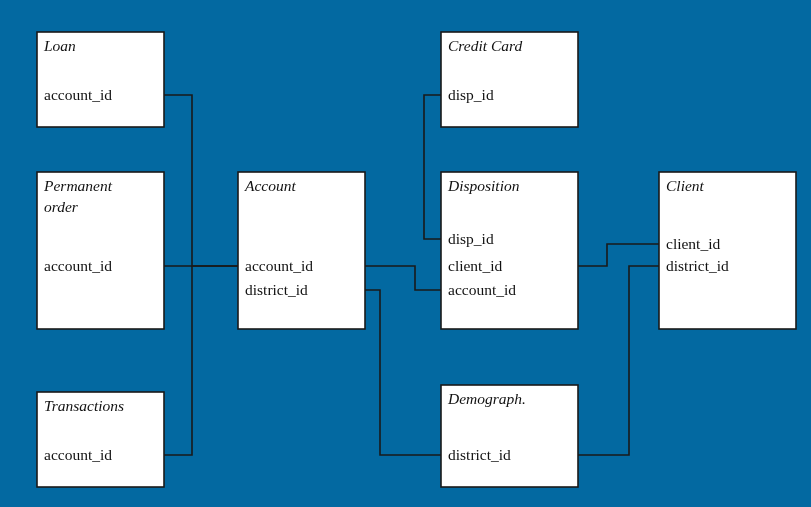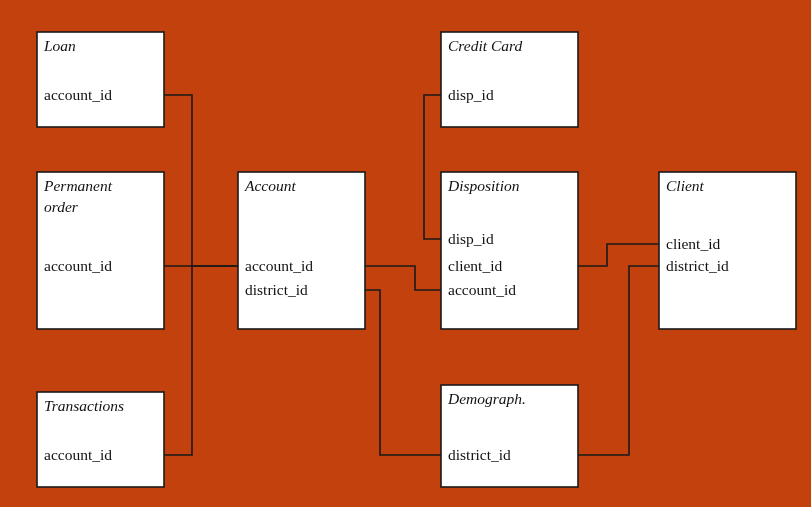--- a/index.html
+++ b/index.html
@@ -7,21 +7,21 @@
     padding: 0;
     background: #ffffff;
   }
   body {
     font-family: "Liberation Serif", "DejaVu Serif", serif;
   }
   #diagram-root {
     position: relative;
     width: 811px;
     height: 507px;
-    background: #c2410c;
+    background: #0369a1;
     overflow: hidden;
     text-decoration: underline;
   }
   svg.er-canvas {
     position: absolute;
     left: 0;
     top: 0;
     width: 811px;
     height: 507px;
   }

